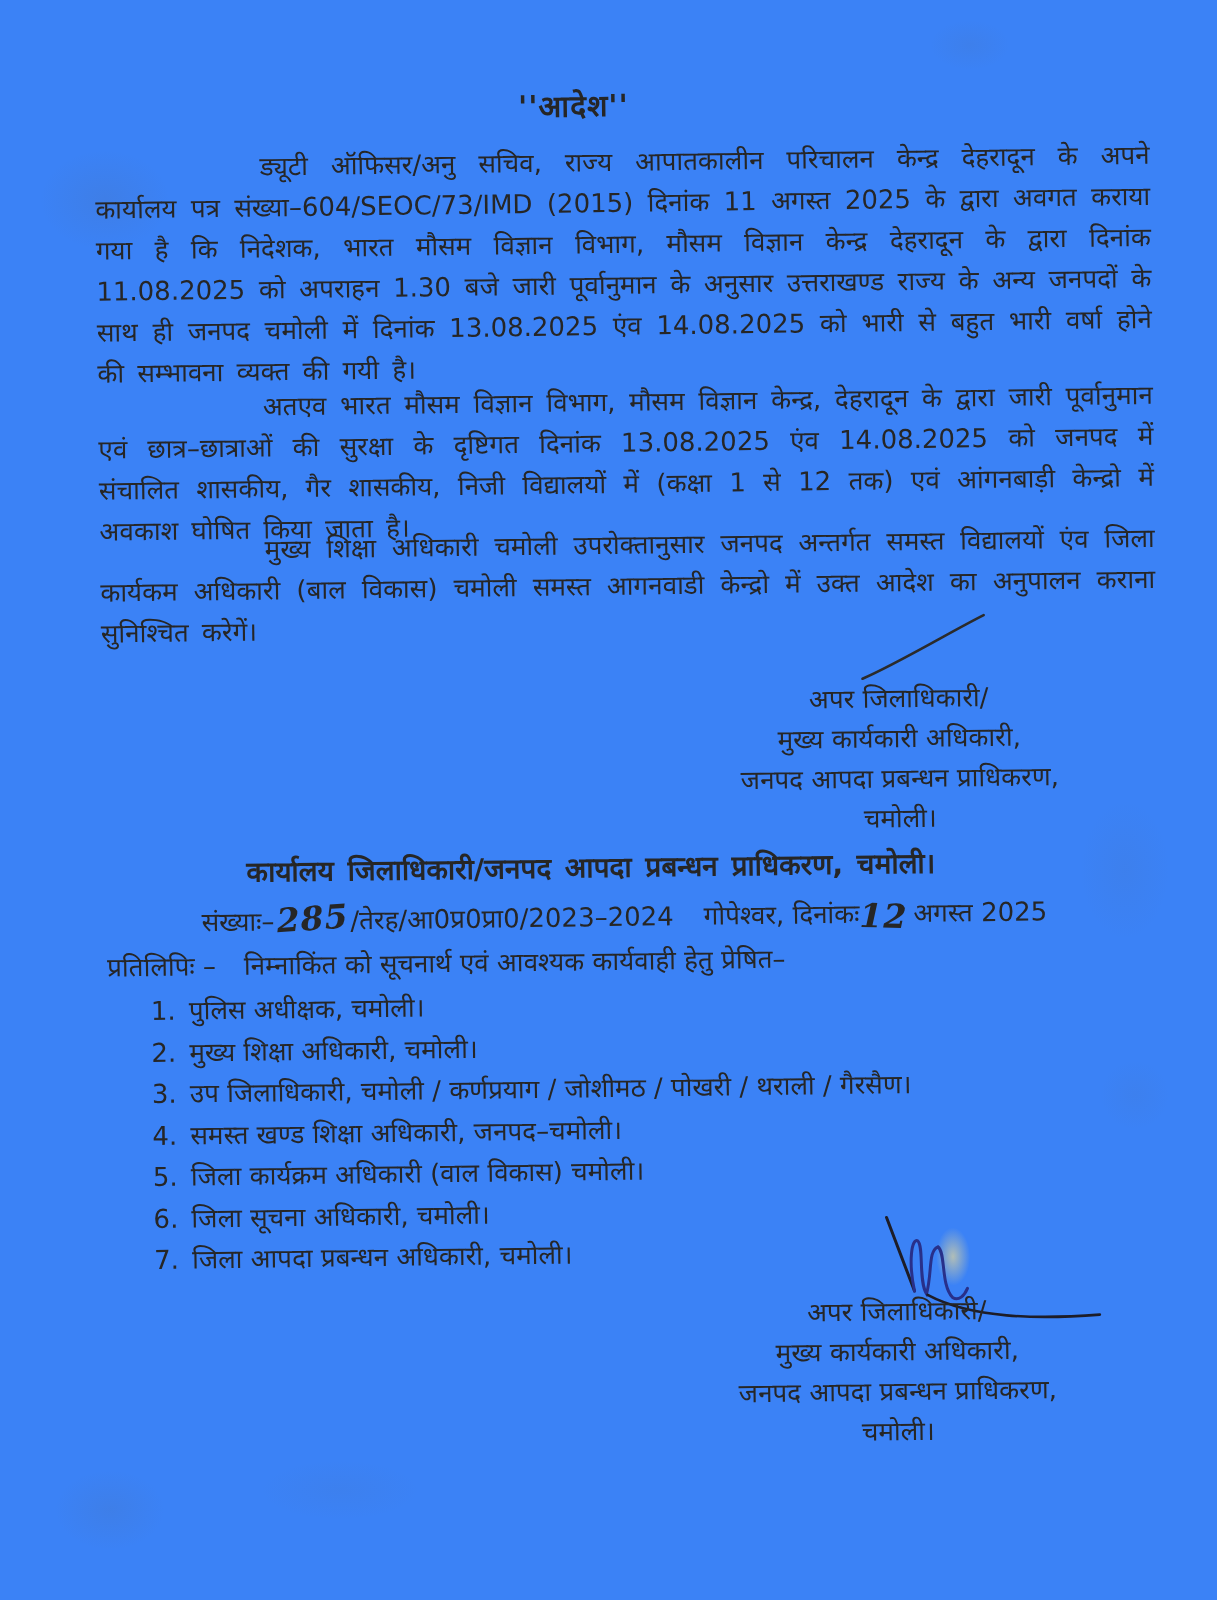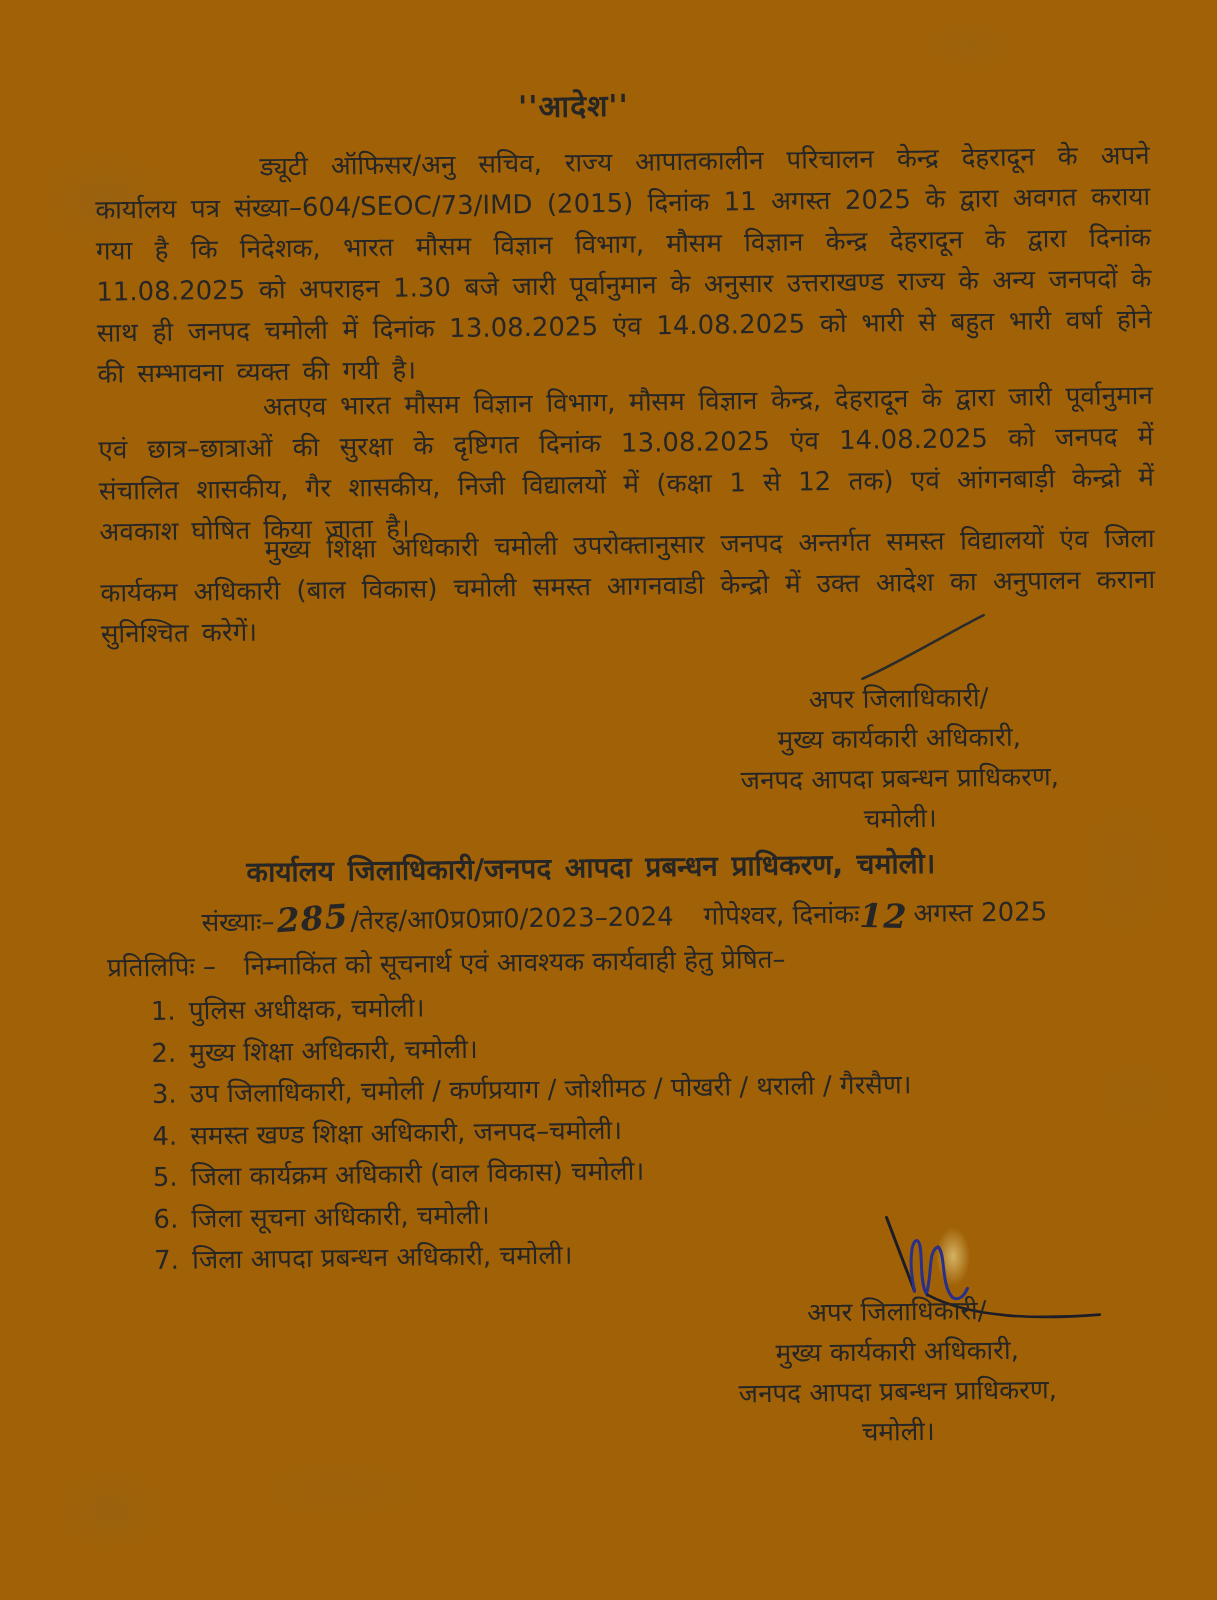--- a/index.html
+++ b/index.html
@@ -1,20 +1,20 @@
 <!DOCTYPE html>
 <html><head>
 <meta charset="utf-8">
 <style>
   html,body { margin:0; padding:0; background:#e8e8e8; }
   .page {
     position:relative;
     width:1217px; height:1600px;
     margin:0 auto;
-    background:#a16207;
+    background:#3b82f6;
     overflow:hidden;
     font-family:"DejaVu Sans", sans-serif;
     color:#262626;
   }
   .content {
     position:absolute; inset:0;
     transform:rotate(-0.75deg);
     transform-origin:0px 800px;
   }
   .doc-title {

